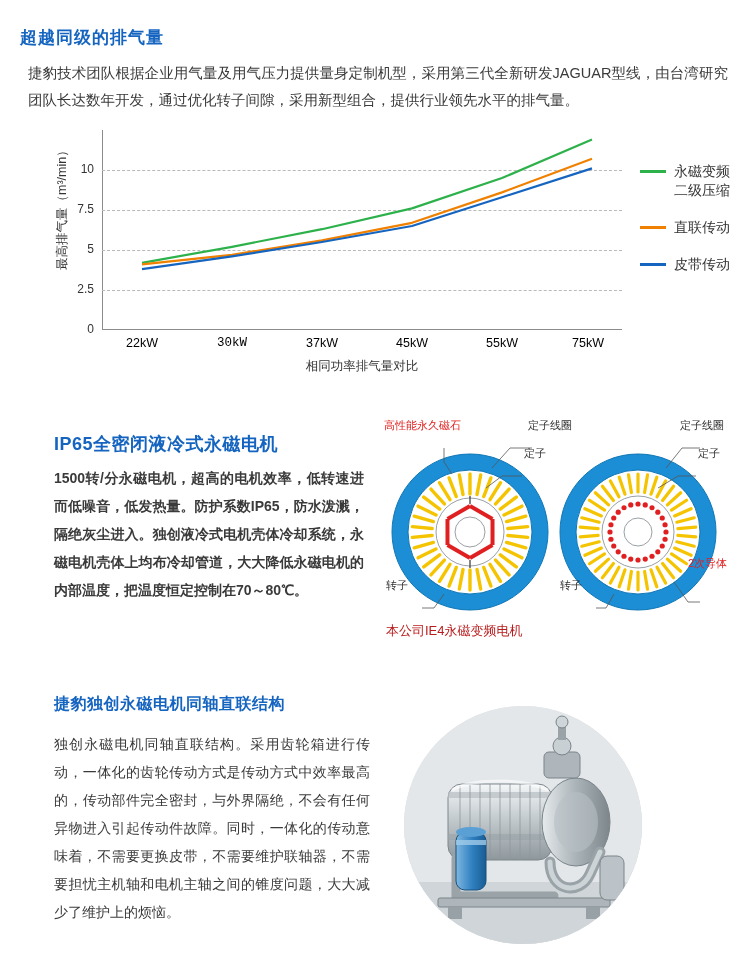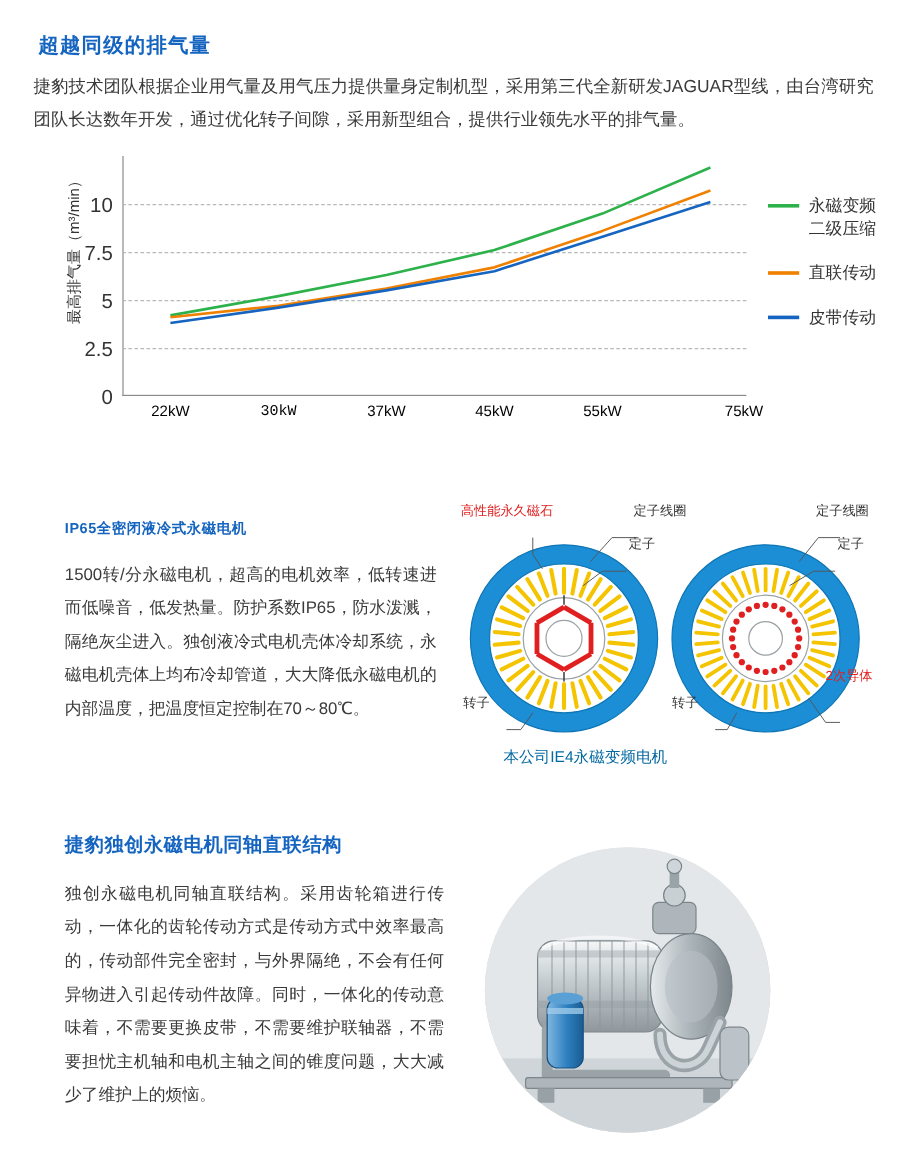--- a/index.html
+++ b/index.html
@@ -12,21 +12,21 @@
     background: #ffffff;
     font-family: "Liberation Sans", sans-serif;
     color: #333333;
     position: relative;
     overflow: hidden;
   }
 
   
   .sec1-title {
     position: absolute;
-    left: 32px;
+    left: 20px;
     top: 26px;
     font-size: 17px;
     font-weight: bold;
     color: #1565c0;
     letter-spacing: 1px;
   }
   .sec1-para {
     position: absolute;
     left: 28px;
     top: 60px;
@@ -83,21 +83,21 @@
     right: 0;
     bottom: 0;
     height: 1px;
     background: #8c8c8c;
   }
   .ytick {
     position: absolute;
     right: 528px;
     width: 60px;
     text-align: right;
-    font-size: 17px;
+    font-size: 12px;
     color: #333;
     transform: translateY(-8px);
   }
   .ytick-host {
     position: absolute;
     left: 0;
     top: 0;
     width: 520px;
     height: 200px;
   }
@@ -142,47 +142,48 @@
     line-height: 19px;
     color: #333;
     white-space: pre-line;
   }
 
   
   .sec2-title {
     position: absolute;
     left: 54px;
     top: 432px;
-    font-size: 12px;
+    font-size: 18px;
     font-weight: bold;
     color: #1565c0;
     letter-spacing: 0.5px;
   }
   .sec2-para {
     position: absolute;
     left: 54px;
     top: 464px;
     width: 310px;
     font-size: 14px;
     line-height: 28px;
     color: #3a3a3a;
     text-align: justify;
+    font-weight: bold;
   }
   .motor-area {
     position: absolute;
     left: 382px;
     top: 410px;
     width: 350px;
     height: 240px;
   }
   .motor-caption {
     position: absolute;
     font-size: 13px;
-    color: #0369a1;
-    text-align: right;
+    color: #b91c1c;
+    text-align: left;
     width: 170px;
   }
   .motor-ann {
     position: absolute;
     font-size: 11px;
     color: #333;
     white-space: nowrap;
   }
   .motor-ann.red {
     color: #e02020;
@@ -249,22 +250,23 @@
         <polyline points="40,139.2 130,126.4 220,112 310,96 400,67.19999999999999 490,38.400000000000006" fill="none" stroke="#1565c0" stroke-width="2.2" stroke-linejoin="round"></polyline>
       </svg>
   </div>
 
   <div id="xtick-host">
       <div class="xtick" style="left: 114px; top: 216px;">22kW</div>
       <div class="xtick" style="left: 204px; top: 216px; font-family: Liberation Mono, monospace;">30kW</div>
       <div class="xtick" style="left: 294px; top: 216px;">37kW</div>
       <div class="xtick" style="left: 384px; top: 216px;">45kW</div>
       <div class="xtick" style="left: 474px; top: 216px;">55kW</div>
-      <div class="xtick" style="left: 592px; top: 216px;">75kW</div>
+      <div class="xtick" style="left: 560px; top: 216px;">75kW</div>
     </div>
+  <div class="x-axis-title">相同功率排气量对比</div>
 
   <div class="legend" id="chart-legend">
       <div class="legend-item">
         <span class="legend-swatch" style="background: rgb(45, 177, 75);"></span>
         <span class="legend-text">永磁变频
 二级压缩</span>
       </div>
       <div class="legend-item">
         <span class="legend-swatch" style="background: rgb(240, 128, 0);"></span>
         <span class="legend-text">直联传动</span>

